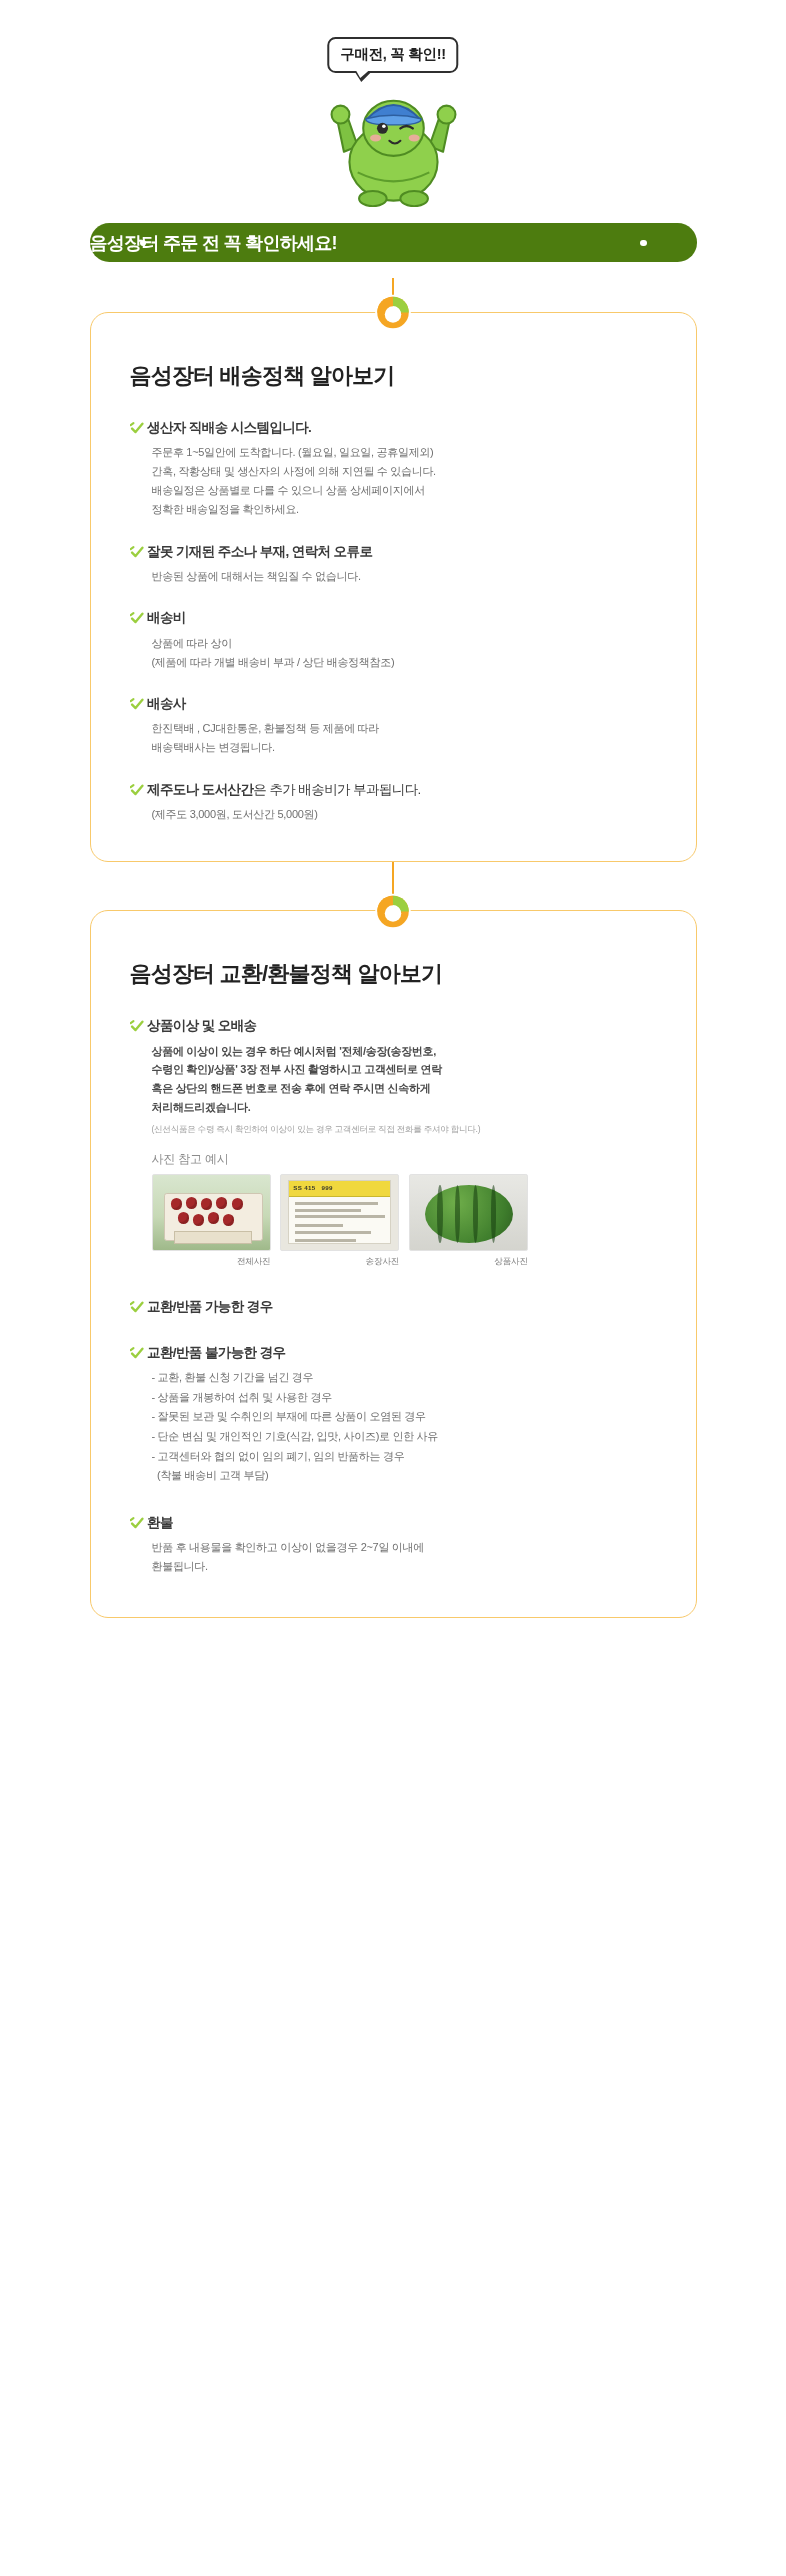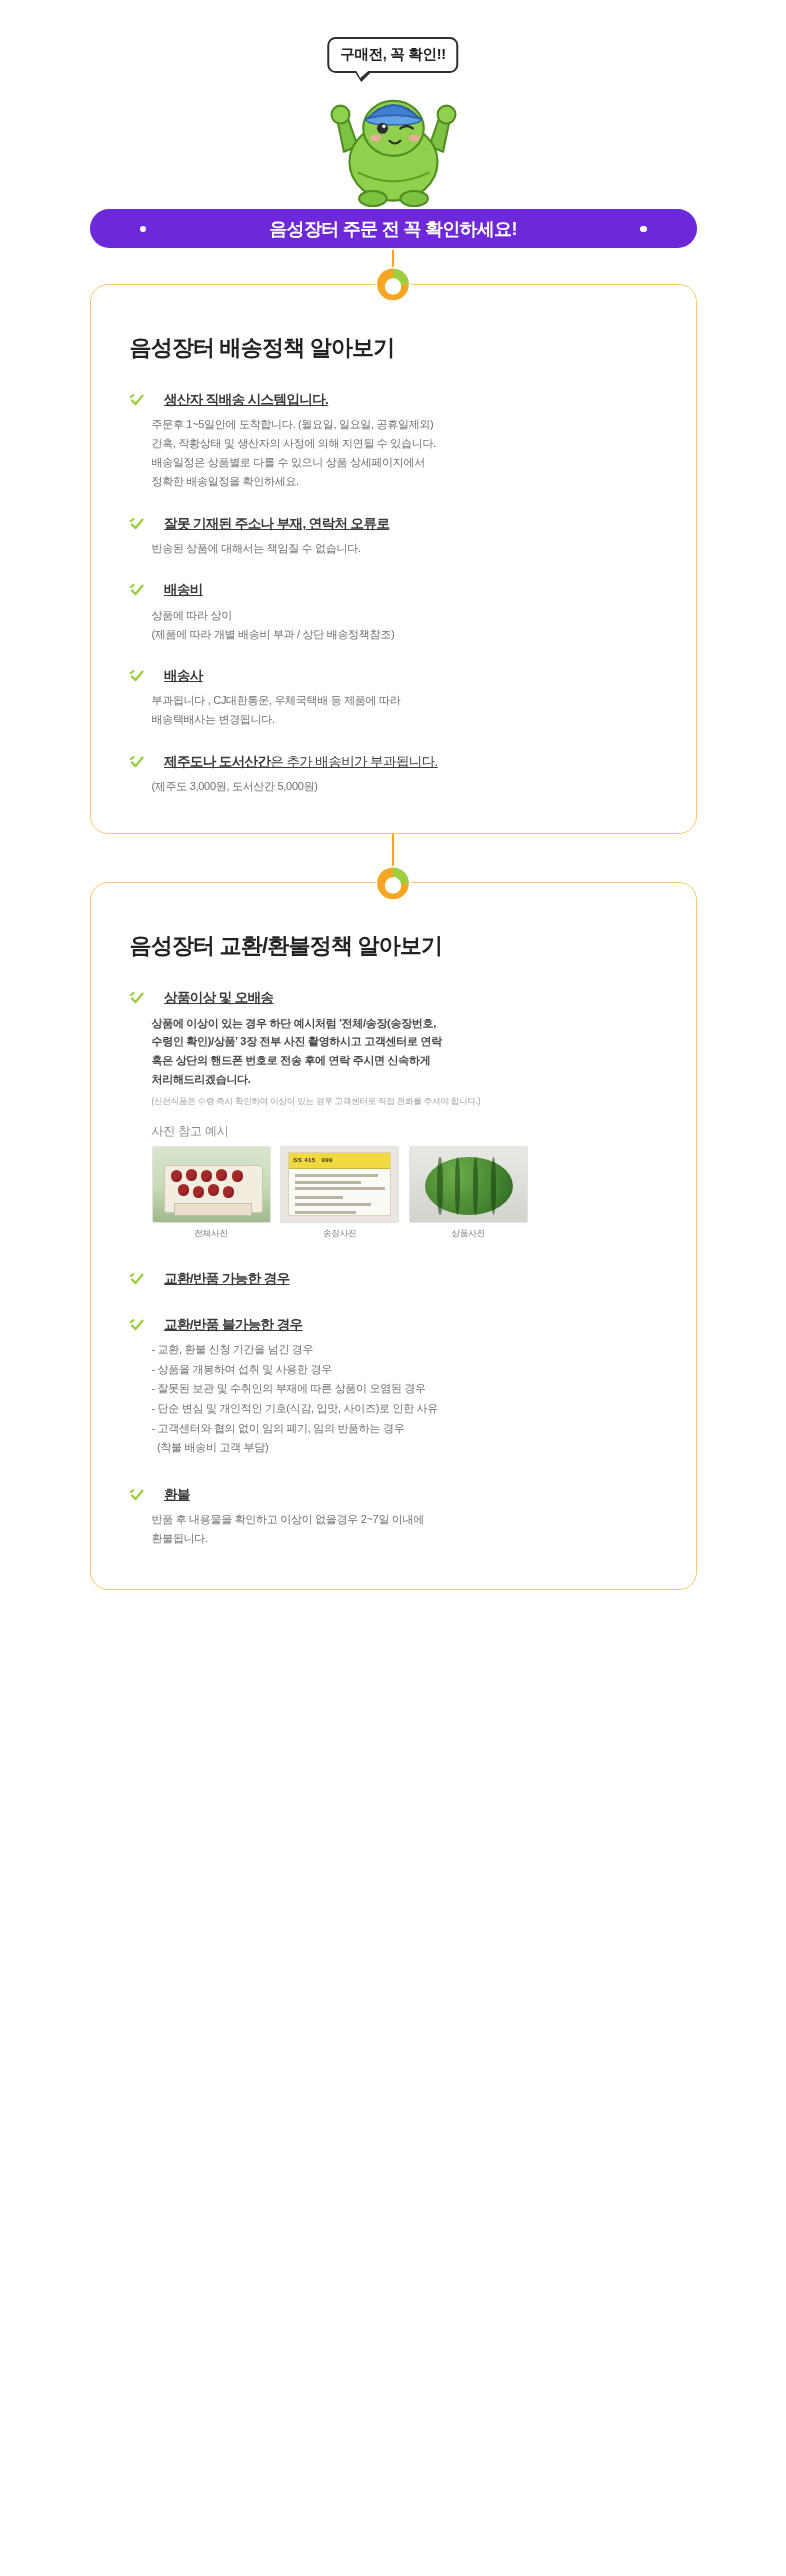--- a/index.html
+++ b/index.html
@@ -72,30 +72,29 @@
     border-top: 7.6px solid #ffffff;
     z-index: 2;
   }
   .mascot-body { position: absolute; bottom: 0; left: 0; width: 179px; height: 138px; }
 
   
   .title-bar {
     position: relative;
     width: 607px;
     height: 39px;
-    margin: 2px auto;
-    background: #6d28d9;
+    margin: 16px auto;
+    background: #4d7c0f;
     border-radius: 19.3px;
     color: #ffffff;
     font-size: 18px;
     font-weight: bold;
     letter-spacing: -0.7px;
     display: flex;
     align-items: center;
-    justify-content: center;
   }
   .title-bar .dot {
     position: absolute;
     top: 50%;
     transform: translateY(-50%);
     width: 6.2px; height: 6.2px;
     border-radius: 50%;
     background: #ffffff;
   }
   .title-bar .dot.left { left: 50px; }
@@ -134,23 +133,22 @@
     letter-spacing: -0.8px;
     margin: 0 0 28px;
   }
 
   .block { margin-bottom: 23.5px; }
   .block:last-child { margin-bottom: 0; }
 
   .block-head {
     display: flex;
     align-items: flex-start;
-    gap: 20px;
+    gap: 3px;
     margin-bottom: 6.2px;
-    text-decoration: underline;
   }
   .check {
     flex: 0 0 auto;
     width: 14.5px;
     height: 14.5px;
     margin-top: 2.1px;
   }
   .block-head-text {
     font-size: 13.5px;
     font-weight: bold;
@@ -195,21 +193,21 @@
   .photo-thumb {
     width: 119px;
     height: 77px;
     border-radius: 2.1px;
     overflow: hidden;
     position: relative;
     border: 0.7px solid #e2e2e2;
     box-sizing: border-box;
   }
   .photo-cap {
-    text-align: center;
+    text-align: right;
     font-size: 8.6px;
     color: #7d7d7d;
     margin-top: 4.8px;
     letter-spacing: -0.2px;
   }
 
   
   .ph1 { background: linear-gradient(180deg,#d9e6cf 0%, #c7d9b6 55%, #9fb98a 100%); }
   .ph1 .box {
     position: absolute; left: 11px; top: 18px; width: 97px; height: 46px;
@@ -366,21 +364,21 @@
 
     <div class="block">
       <div class="block-head">
         <svg class="check" viewBox="0 0 21 21">
           <path d="M3 11 L8 16 L18 4" fill="none" stroke="#9bcf3f" stroke-width="3.4" stroke-linecap="round" stroke-linejoin="round"></path>
           <path d="M1 6 L5 3" fill="none" stroke="#9bcf3f" stroke-width="3" stroke-linecap="round"></path>
         </svg>
         <div class="block-head-text">배송사</div>
       </div>
       <div class="block-body">
-        <span class="note-line">부과됩니다 , CJ대한통운, 우체국택배 등 제품에 따라</span>
+        <span class="note-line">한진택배 , CJ대한통운, 환불정책 등 제품에 따라</span>
         <span class="note-line">배송택배사는 변경됩니다.</span>
       </div>
     </div>
 
     <div class="block">
       <div class="block-head">
         <svg class="check" viewBox="0 0 21 21">
           <path d="M3 11 L8 16 L18 4" fill="none" stroke="#9bcf3f" stroke-width="3.4" stroke-linecap="round" stroke-linejoin="round"></path>
           <path d="M1 6 L5 3" fill="none" stroke="#9bcf3f" stroke-width="3" stroke-linecap="round"></path>
         </svg>

